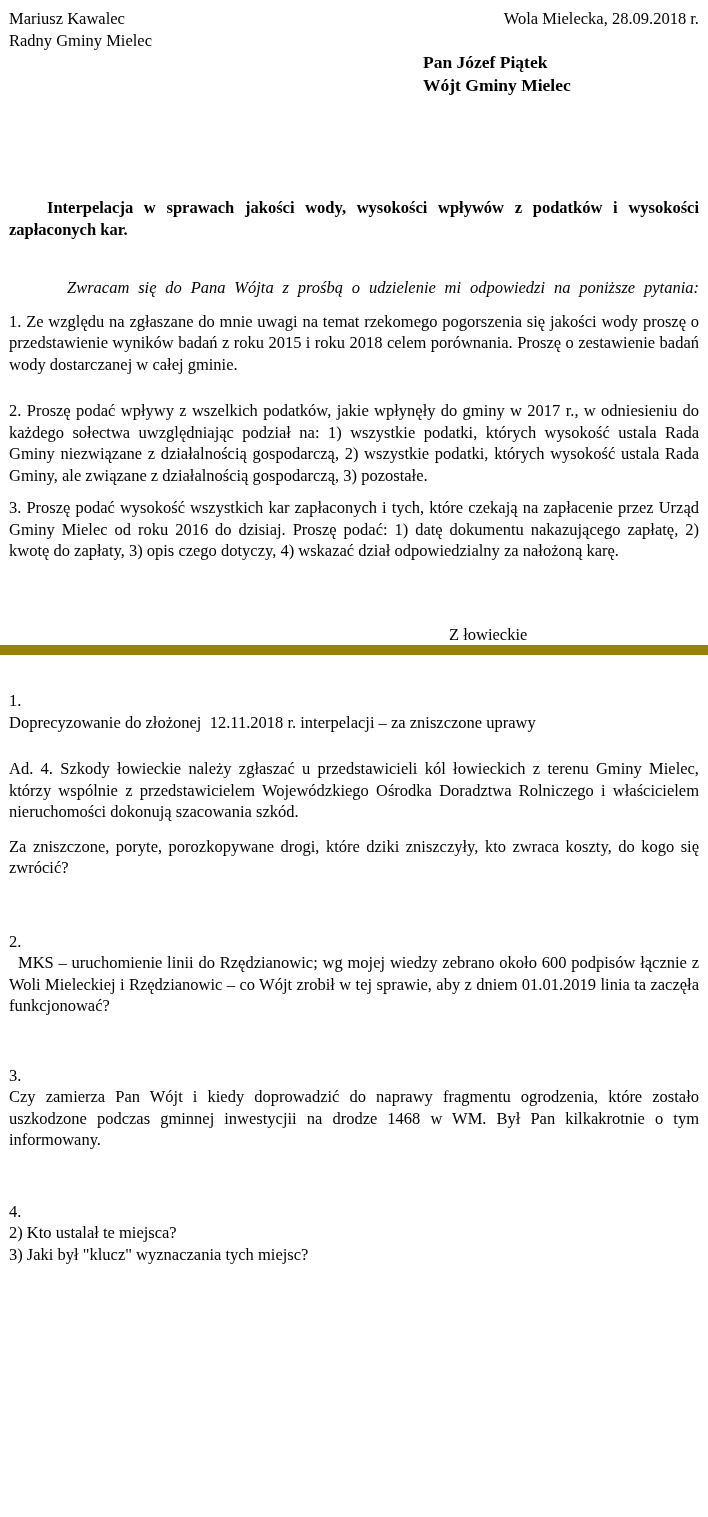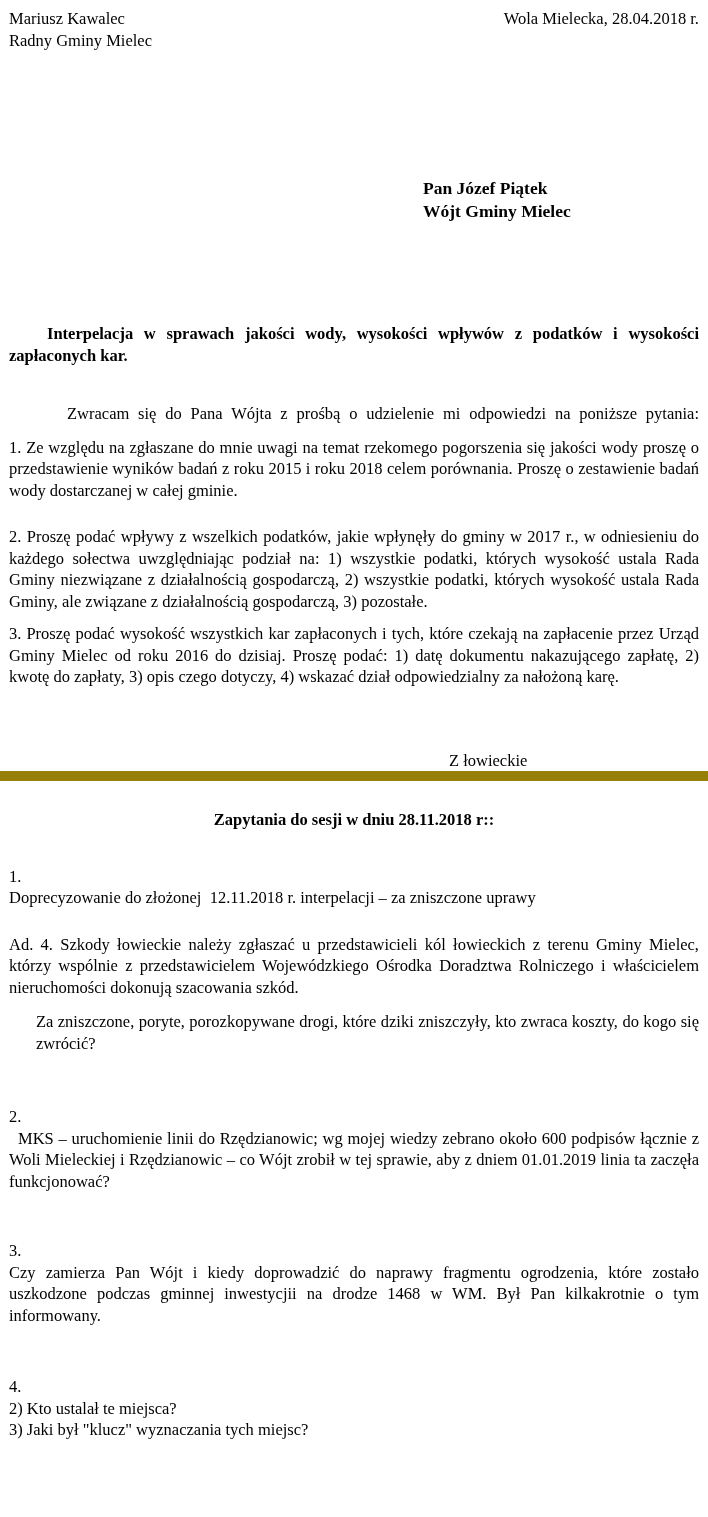--- a/index.html
+++ b/index.html
@@ -13,44 +13,44 @@
     color: #000000;
     font-family: "Liberation Serif", serif;
     font-size: 16.5px;
     line-height: 21.5px;
     overflow: hidden;
   }
   .header { display: flex; justify-content: space-between; align-items: flex-start; }
   .sender div { white-space: nowrap; }
   .dateline { white-space: nowrap; text-align: right; }
   .addressee {
-    margin-top: 126px;
     margin-left: 414px;
     font-weight: bold;
     font-size: 17.5px;
     line-height: 23px;
   }
   p { margin: 0; }
   .subject {
     margin-top: 100px;
     font-weight: bold;
     text-align: justify;
     text-indent: 38px;
   }
   .salutation {
     margin-top: 37px;
     text-align: justify;
     text-align-last: justify;
     text-indent: 58px;
+    font-style: italic;
   }
   .para { text-align: justify; }
   .mt12 { margin-top: 12px; }
   .mt17 { margin-top: 25px; }
   .mt11 { margin-top: 11px; }
-  .mt13 { margin-top: 13px; margin-left: 27px; }
+  .mt13 { margin-top: 13px; }
   .closing { margin-top: 62px; margin-left: 440px; }
   .divider {
     height: 10px;
     margin: 0 -9px 0 -9px;
     background: #97800a;
   }
   .session-heading {
     margin-top: 28px;
     text-align: center;
     font-weight: bold;
@@ -65,41 +65,40 @@
 </head>
 <body>
 
 <div class="page">
 
   <div class="header">
     <div class="sender">
       <div>Mariusz Kawalec</div>
       <div>Radny Gminy Mielec</div>
     </div>
-    <div class="dateline">Wola Mielecka, 28.04.2018 r.</div>
+    <div class="dateline">Wola Mielecka, 28.09.2018 r.</div>
   </div>
 
   <div class="addressee">
     <div>Pan Józef Piątek</div>
     <div>Wójt Gminy Mielec</div>
   </div>
 
   <p class="subject">Interpelacja w sprawach jakości wody, wysokości wpływów z podatków i wysokości zapłaconych kar.</p>
 
   <p class="salutation">Zwracam się do Pana Wójta z prośbą o udzielenie mi odpowiedzi na poniższe pytania:</p>
 
   <p class="para mt12">1. Ze względu na zgłaszane do mnie uwagi na temat rzekomego pogorszenia się jakości wody proszę o przedstawienie wyników badań z roku 2015 i roku 2018 celem porównania. Proszę o zestawienie badań wody dostarczanej w całej gminie.</p>
   <p class="para mt17">2. Proszę podać wpływy z wszelkich podatków, jakie wpłynęły do gminy w 2017 r., w odniesieniu do każdego sołectwa uwzględniając podział na: 1) wszystkie podatki, których wysokość ustala Rada Gminy niezwiązane z działalnością gospodarczą, 2) wszystkie podatki, których wysokość ustala Rada Gminy, ale związane z działalnością gospodarczą, 3) pozostałe.</p>
   <p class="para mt11">3. Proszę podać wysokość wszystkich kar zapłaconych i tych, które czekają na zapłacenie przez Urząd Gminy Mielec od roku 2016 do dzisiaj. Proszę podać: 1) datę dokumentu nakazującego zapłatę, 2) kwotę do zapłaty, 3) opis czego dotyczy, 4) wskazać dział odpowiedzialny za nałożoną karę.</p>
 
   <div class="closing">Z łowieckie</div>
 
   <div class="divider" style="background: rgb(151, 128, 10);"></div>
 
-  <div class="session-heading">Zapytania do sesji w dniu 28.11.2018 r::</div>
 
   <div class="sec1">
     <div>1.</div>
     <p class="intro-line">Doprecyzowanie do złożonej  12.11.2018 r. interpelacji – za zniszczone uprawy</p>
     <p class="para mt17">Ad. 4. Szkody łowieckie należy zgłaszać u przedstawicieli kól łowieckich z terenu Gminy Mielec, którzy wspólnie z przedstawicielem Wojewódzkiego Ośrodka Doradztwa Rolniczego i właścicielem nieruchomości dokonują szacowania szkód.</p>
     <p class="para mt13">Za zniszczone, poryte, porozkopywane drogi, które dziki zniszczyły, kto zwraca koszty, do kogo się zwrócić?</p>
   </div>
 
   <div class="sec2">
     <div>2.</div>

